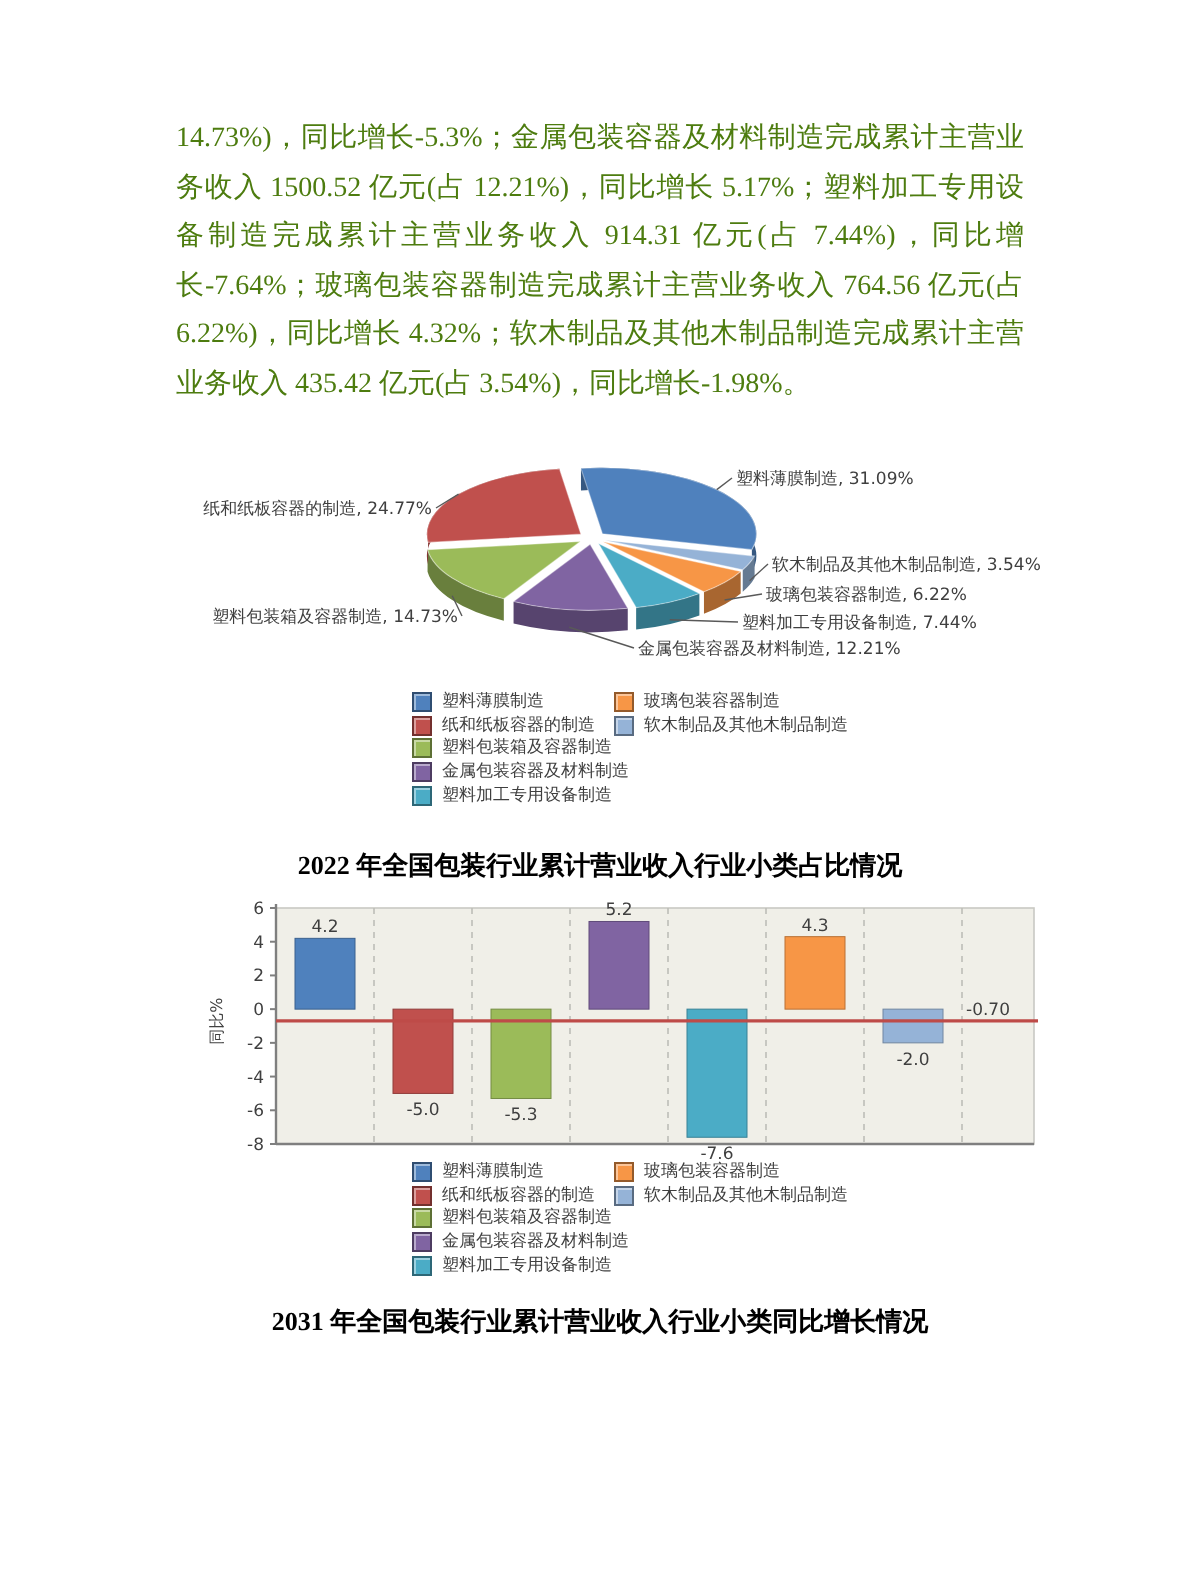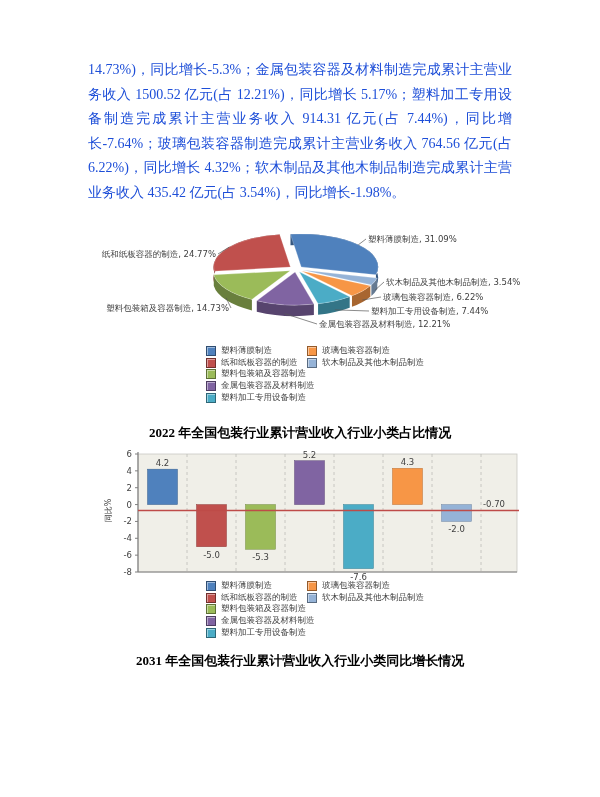--- a/index.html
+++ b/index.html
@@ -2,21 +2,21 @@
 <html><head>
 <meta charset="utf-8">
 <style>
   html,body{margin:0;padding:0;}
   body{
     width:600px;height:797px;background:#ffffff;position:relative;overflow:hidden;
     font-family:"Liberation Serif","DejaVu Serif",serif;
   }
   .para{
     position:absolute;left:88px;top:58px;width:424px;margin:0;
-    font-size:14px;line-height:24.5px;text-align:justify;color:#1d4ed8;
+    font-size:14px;line-height:24.5px;text-align:justify;color:#4d7c0f;
     font-family:"Liberation Serif","DejaVu Serif",serif;
   }
   .pie-svg{position:absolute;left:85px;top:212px;}
   .bar-svg{position:absolute;left:100px;top:446px;}
   .legend-col{position:absolute;}
   .legend-item{display:flex;align-items:center;height:11.7px;
     font-family:Liberation Sans, sans-serif;
     font-size:8.5px;color:#3f3f3f;white-space:nowrap;}
   .swatch{display:inline-block;width:8px;height:8px;margin-right:5px;
     border:1px solid rgba(0,0,0,0.35);box-shadow:inset 1px 1px 0 rgba(255,255,255,0.45);}

